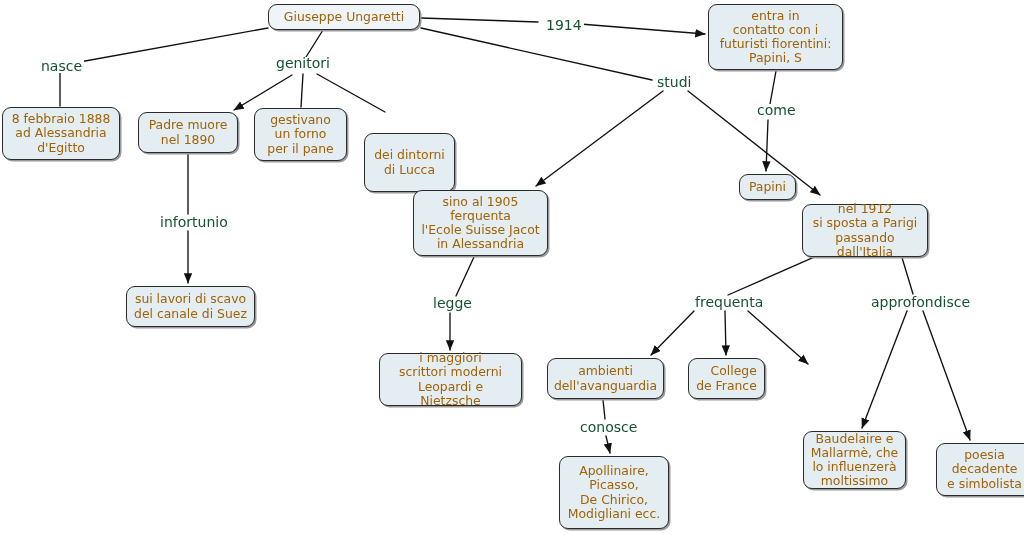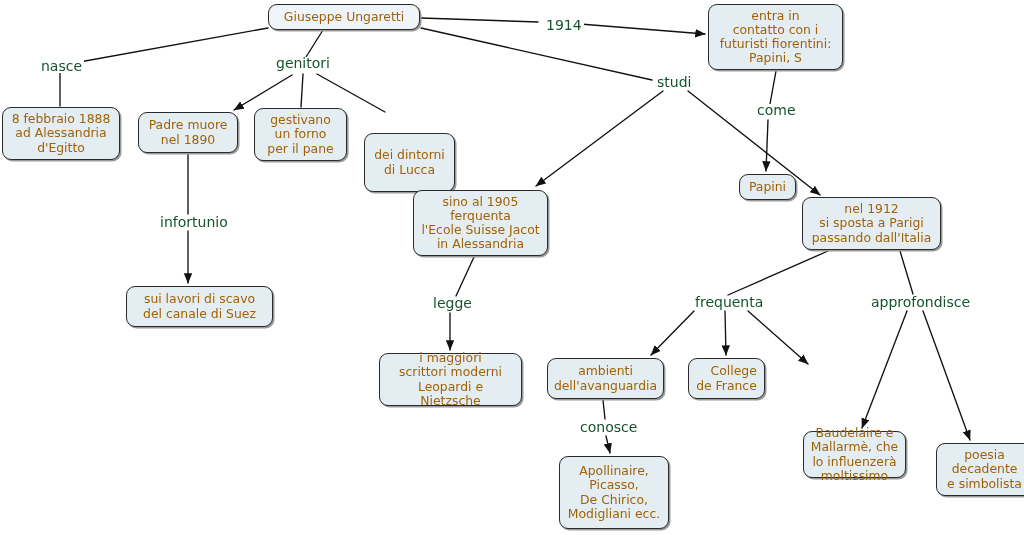--- a/index.html
+++ b/index.html
@@ -137,51 +137,51 @@
 per il pane</div>
 
   <div class="node" style="left:364px; top:113px; width:91px; height:59px;margin-top:20px;">dei dintorni
 di Lucca</div>
 
   <div class="node" style="left:708px; top:4px; width:135px; height:66px;">entra in
 contatto con i
 futuristi fiorentini:
 Papini, S</div>
 
-  <div class="node" style="left:126px; top:286px; width:147px; height:41px;">sui lavori di scavo
+  <div class="node" style="left:126px; top:286px; width:129px; height:41px;">sui lavori di scavo
 del canale di Suez</div>
 
   <div class="node" style="left:413px; top:190px; width:135px; height:66px;">sino al 1905
 ferquenta
 l'Ecole Suisse Jacot
 in Alessandria</div>
 
   <div class="node" style="left:739px; top:174px; width:57px; height:26px;">Papini</div>
 
-  <div class="node" style="left:802px; top:197px; width:139px; height:53px;">nel 1912
+  <div class="node" style="left:802px; top:204px; width:126px; height:53px;">nel 1912
 si sposta a Parigi
 passando dall'Italia</div>
 
   <div class="node" style="left:379px; top:353px; width:143px; height:53px;">i maggiori
 scrittori moderni
 Leopardi e Nietzsche</div>
 
   <div class="node" style="left:547px; top:358px; width:117px; height:41px;">ambienti
 dell'avanguardia</div>
 
   <div class="node" style="left:688px; top:358px; width:77px; height:41px;text-align:right;">College
 de France</div>
 
 
   <div class="node" style="left:559px; top:456px; width:110px; height:73px;">Apollinaire,
 Picasso,
 De Chirico,
 Modigliani ecc.</div>
 
-  <div class="node" style="left:803px; top:431px; width:103px; height:47px;">Baudelaire e
+  <div class="node" style="left:803px; top:431px; width:103px; height:58px;">Baudelaire e
 Mallarmè, che
 lo influenzerà
 moltissimo</div>
 
   <div class="node" style="left:936px; top:443px; width:97px; height:53px;">poesia
 decadente
 e simbolista</div>
 
   <div class="edge-label" style="left:39px; top:60px;">nasce</div>
 

